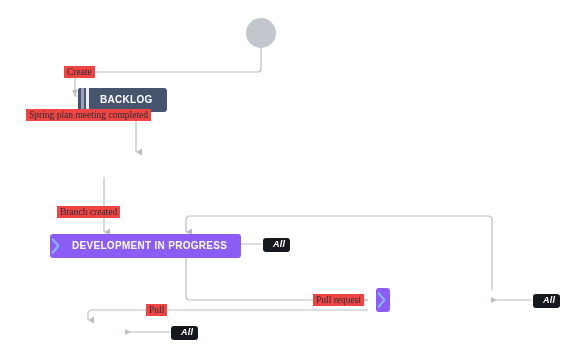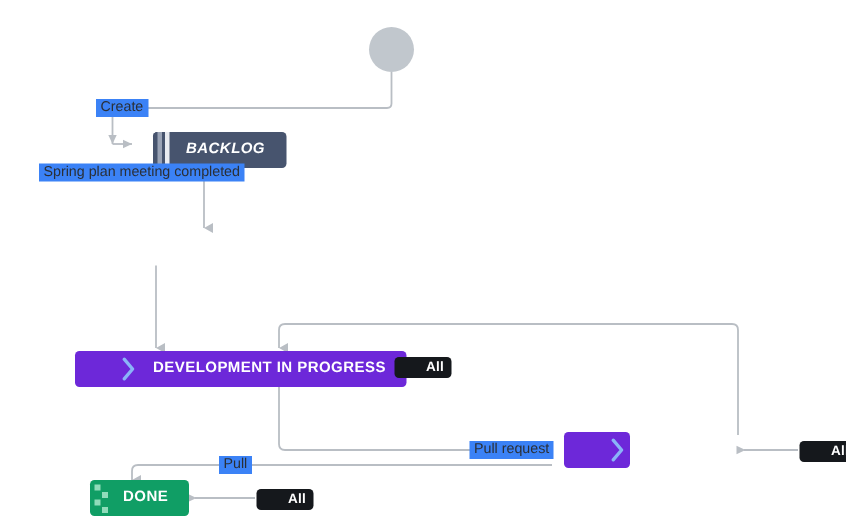--- a/index.html
+++ b/index.html
@@ -53,21 +53,21 @@
   .start-node {
     position: absolute;
     width: 30px;
     height: 30px;
     border-radius: 50%;
     background: #c1c7cd;
   }
 
   
   .n-slate { background: #47546e; }
-  .n-blue  { background: #6d28d9; padding-left: 30px; }
+  .n-blue  { background: #8b5cf6; }
   .n-green { background: #109e65; }
 
   
   .node-icon {
     flex: 0 0 auto;
     height: 24px;
     width: 14px;
     display: flex;
     align-items: center;
     justify-content: center;
@@ -115,37 +115,39 @@
     height: 4px;
     background: #8fdcba;
   }
   .icon-grid i.dim { background: #109e65; }
 
   
   .edge-label {
     position: absolute;
     font-size: 9.5px;
     color: #2a2f36;
-    background: #3b82f6;
+    background: #ef4444;
     padding: 0 3px;
     line-height: 12px;
     white-space: nowrap;
+    font-family: Liberation Serif, serif;
   }
 
   
   .chip {
     position: absolute;
     background: #15181c;
     color: #ffffff;
     font-size: 9px;
     font-weight: bold;
     border-radius: 3px;
-    padding: 2px 5px 3px 21px;
+    padding: 2px 5px 3px 10px;
     line-height: 9px;
     letter-spacing: 0.2px;
+    font-style: italic;
   }
 </style>
 </head>
 <body>
 
 <div id="canvas">
 
   <svg class="edges" viewBox="0 0 564 350" width="564" height="350">
     <defs>
       <marker id="arrow-r" markerWidth="7" markerHeight="7" refX="6" refY="3.2" orient="auto" markerUnits="userSpaceOnUse">
@@ -177,21 +179,21 @@
       <path d="M262,244 L228,244" marker-end="url(#arrow-l)"></path>
 
       <path d="M532,300 L496,300" marker-end="url(#arrow-l)"></path>
 
       <path d="M170,332 L130,332" marker-end="url(#arrow-l)"></path>
     </g>
   </svg>
 
   <div class="start-node" style="left:246px; top:18px;"></div>
 
-  <div class="node n-slate" style="left:102px; top:88px;font-style:italic;">
+  <div class="node n-slate" style="left:78px; top:88px;">
     <span class="node-icon">
       <span class="icon-bars"></span>
     </span>
     <span class="label">BACKLOG</span>
   </div>
 
 
   <div class="node n-blue" style="left:50px; top:234px;">
     <span class="node-icon">
       <svg class="icon-chevron" viewBox="0 0 15 24" width="15" height="24">
@@ -202,40 +204,26 @@
   </div>
 
   <div class="node n-blue" style="left:376px; top:288px;">
     <span class="node-icon">
       <svg class="icon-chevron" viewBox="0 0 15 24" width="15" height="24">
         <path d="M3,5 L9,12 L3,19" fill="none" stroke="#8ab4f8" stroke-width="2.4" stroke-linecap="round" stroke-linejoin="round"></path>
       </svg>
     </span>
   </div>
 
-  <div class="node n-green" style="left:60px; top:320px;">
-    <span class="node-icon">
-      <span class="icon-grid">
-        <i></i>
-          <i class="dim"></i>
-        <i class="dim"></i>
-          <i></i>
-        <i></i>
-          <i class="dim"></i>
-        <i class="dim"></i>
-          <i></i>
-      </span>
-    </span>
-    <span class="label">DONE</span>
-  </div>
 
   <div class="edge-label" style="left:64px; top:66px;">Create</div>
 
   <div class="edge-label" style="left:26px; top:109px;">Spring plan meeting completed</div>
 
+  <div class="edge-label" style="left:57px; top:206px;">Branch created</div>
 
   <div class="edge-label" style="left:313px; top:294px;">Pull request</div>
 
 
   <div class="edge-label" style="left:146px; top:304px;">Pull</div>
 
   <div class="chip" style="left:263px; top:238px;">All</div>
 
   <div class="chip" style="left:533px; top:294px;">All</div>
 

